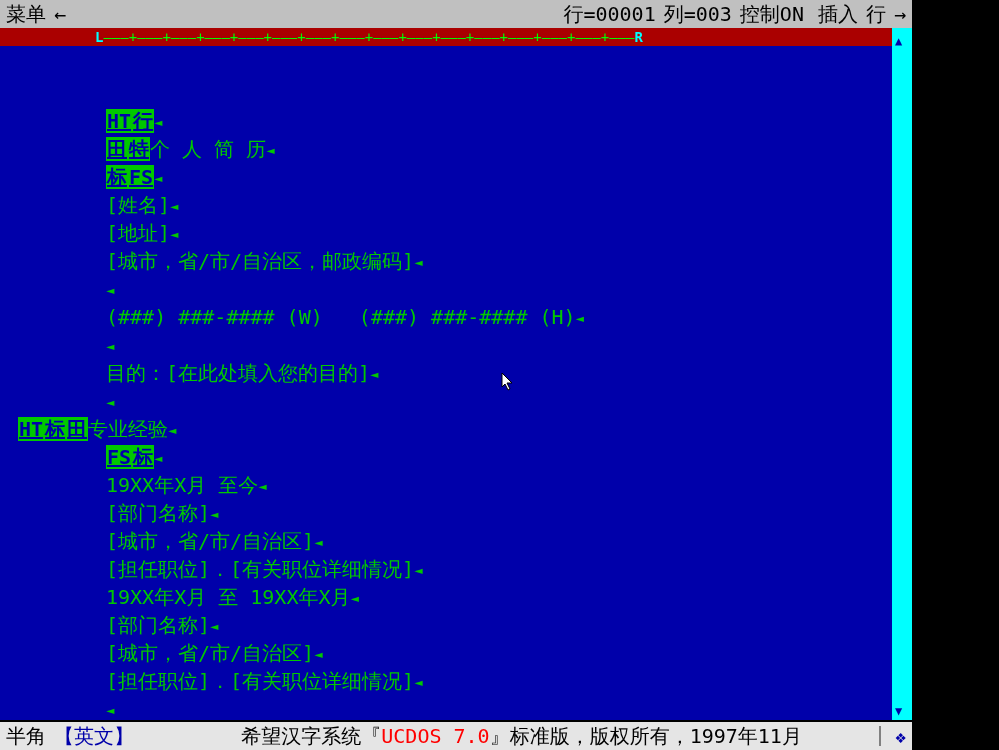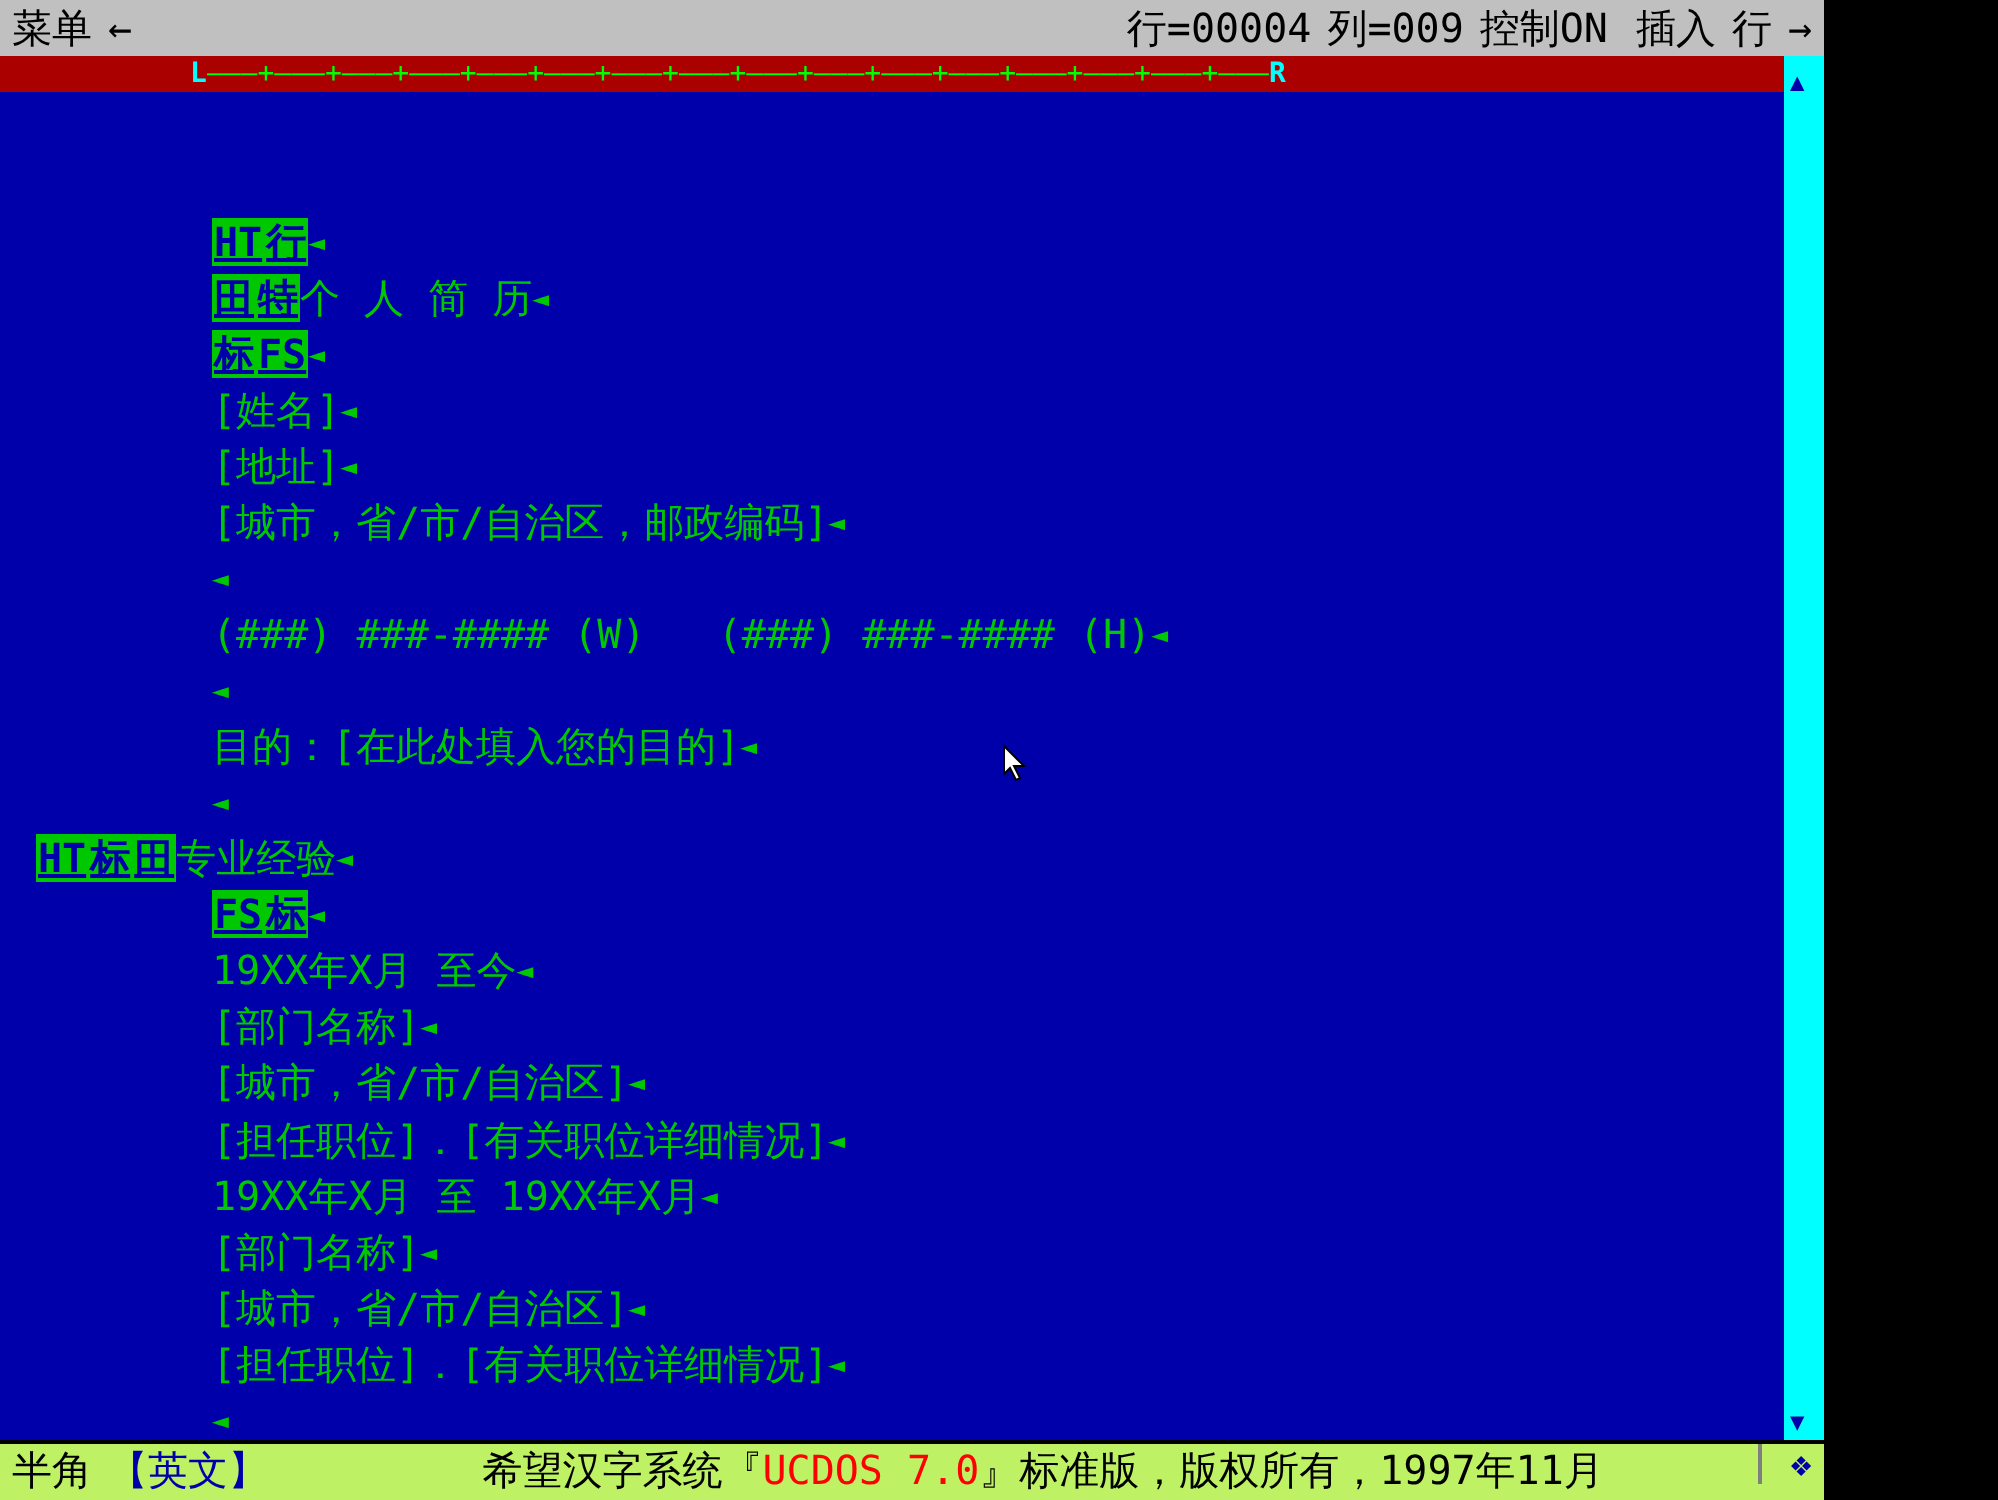--- a/index.html
+++ b/index.html
@@ -123,23 +123,24 @@
     vertical-align: middle;
   }
   .cursor-ptr {
     position: absolute;
     left: 495px; top: 326px;
     pointer-events: none;
   }
   
   .statusbar {
     height: 30px;
-    background: #bef264;
+    background: #e5e5e5;
     color: #000;
     display: flex;
+    align-items: center;
     font-size: 20px;
     padding: 0 6px;
     white-space: nowrap;
     border-top: 2px solid #000;
   }
   .statusbar .blue { color: #0000aa; }
   .statusbar .red { color: #ff0000; font-weight: normal; }
   .statusbar .gap { flex: 0 0 40px; }
   .statusbar .grow { flex: 1; }
   .status-sep {
@@ -157,22 +158,22 @@
 </style>
 </head>
 <body>
 
 <div class="screen">
 
   <div class="topbar">
     <span class="seg">菜单</span>
     <span class="seg">←</span>
     <span class="grow"></span>
-    <span class="seg"><span>行=</span><span>00004</span></span>
-    <span class="seg"><span>列=</span><span>009</span></span>
+    <span class="seg"><span>行=</span><span>00001</span></span>
+    <span class="seg"><span>列=</span><span>003</span></span>
     <span class="seg"><span>控制</span><span>ON</span></span>
     <span class="sp"></span>
     <span class="seg">插入</span>
     <span class="seg">行</span>
     <span class="seg">→</span>
   </div>
 
   <div class="ruler-wrap">
     <div class="ruler-left"></div>
     <div class="ruler-line">

